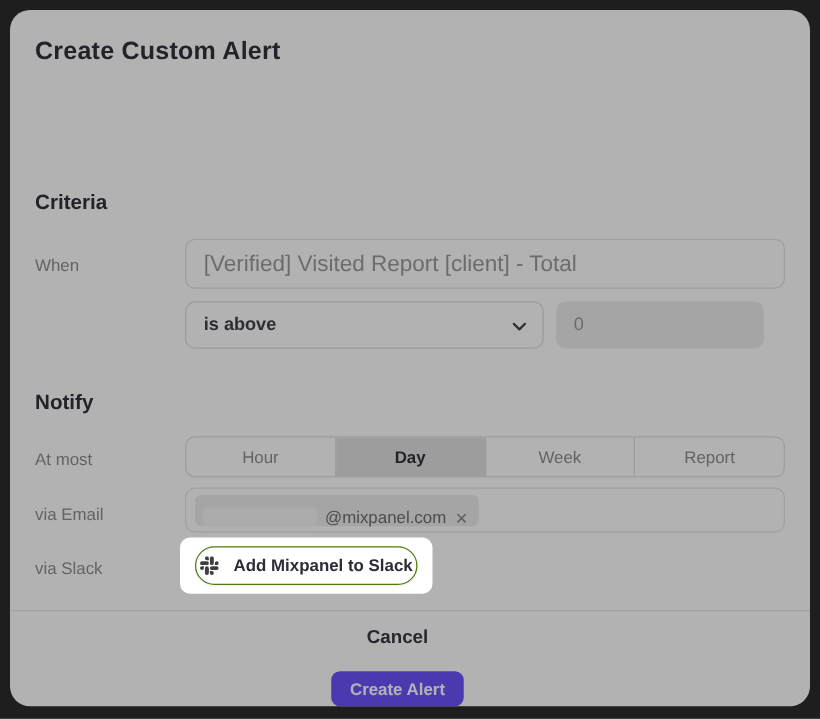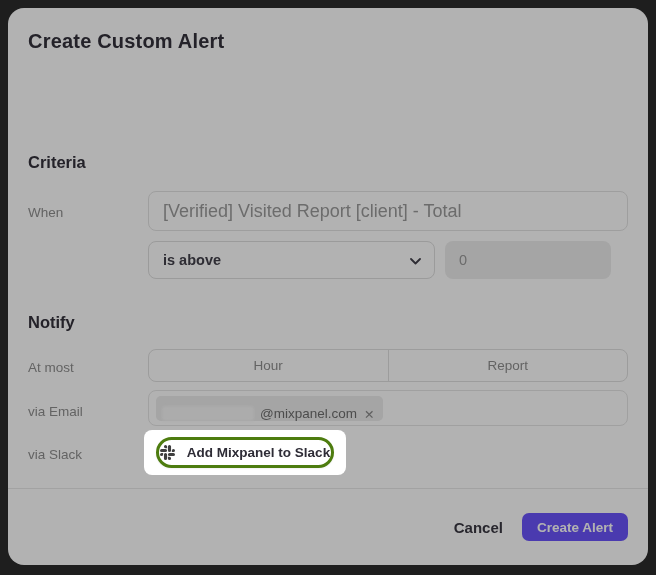--- a/index.html
+++ b/index.html
@@ -95,21 +95,21 @@
   }
   .chip-domain { font-size:13.5px; color:#6e6e6e; }
   .chip-close  { margin-left:7px; font-size:12.5px; color:#8a8a8a; cursor:pointer; line-height:1; }
 
   .divider {
     position:absolute; left:0; right:0; top:480px; height:1px; background:#e8e8e8;
   }
   .footer {
     position:absolute; left:0; right:0; top:481px; height:76px;
     display:flex; align-items:center; justify-content:flex-end;
-    gap:19px; padding-right:20px;
+    gap:19px; padding-right:20px;flex-direction:column;
   }
   .btn-cancel {
     background:none; border:none; cursor:pointer;
     font-size:15px; font-weight:600; color:#3a3842;
     font-family:"Liberation Sans", sans-serif;
   }
   .btn-create {
     height:28px; padding:0 15px; border:none; border-radius:7px;
     background:var(--accent); color:#ffffff;
     font-size:13.5px; font-weight:700; cursor:pointer;
@@ -119,21 +119,21 @@
   
   .dim-overlay {
     position:absolute; inset:0; background:rgba(0,0,0,0.30); z-index:20;
   }
   .spotlight {
     position:absolute; left:144px; top:430px; width:202px; height:45px;
     background:var(--spotlight); border-radius:8px; z-index:30;
   }
   .slack-btn {
     position:absolute; left:12px; top:7px; width:178px; height:31px;
-    background:#ffffff; border:3px solid #4d7c0f; border-radius:16px;
+    background:#ffffff; border:1px solid #4d7c0f; border-radius:16px;
     display:flex; align-items:center; justify-content:center; gap:12px;
     font-size:13.5px; font-weight:700; color:#2e2c36; cursor:pointer;
     font-family:"Liberation Sans", sans-serif;
     box-shadow:0 1px 2px rgba(0,0,0,.06);
   }
   .slack-btn svg { width:15px; height:15px; fill:#3f3f3f; flex:0 0 auto; }
 </style>
 </head>
 <body>
 
@@ -160,20 +160,22 @@
   <div class="threshold-field">
     <span>0</span>
   </div>
 
   <div class="section-heading h-notify">Notify</div>
 
   <div class="row-label" style="top:352px">At most</div>
 
   <div class="segmented">
     <button class="seg">Hour</button>
+    <button class="seg selected">Day</button>
+    <button class="seg">Week</button>
     <button class="seg">Report</button>
   </div>
 
   <div class="row-label" style="top:396px">via Email</div>
 
   <div class="email-box">
     <div class="email-chip">
       <div class="redacted"></div>
       <span class="chip-domain">@mixpanel.com</span>
       <span class="chip-close">✕</span>

